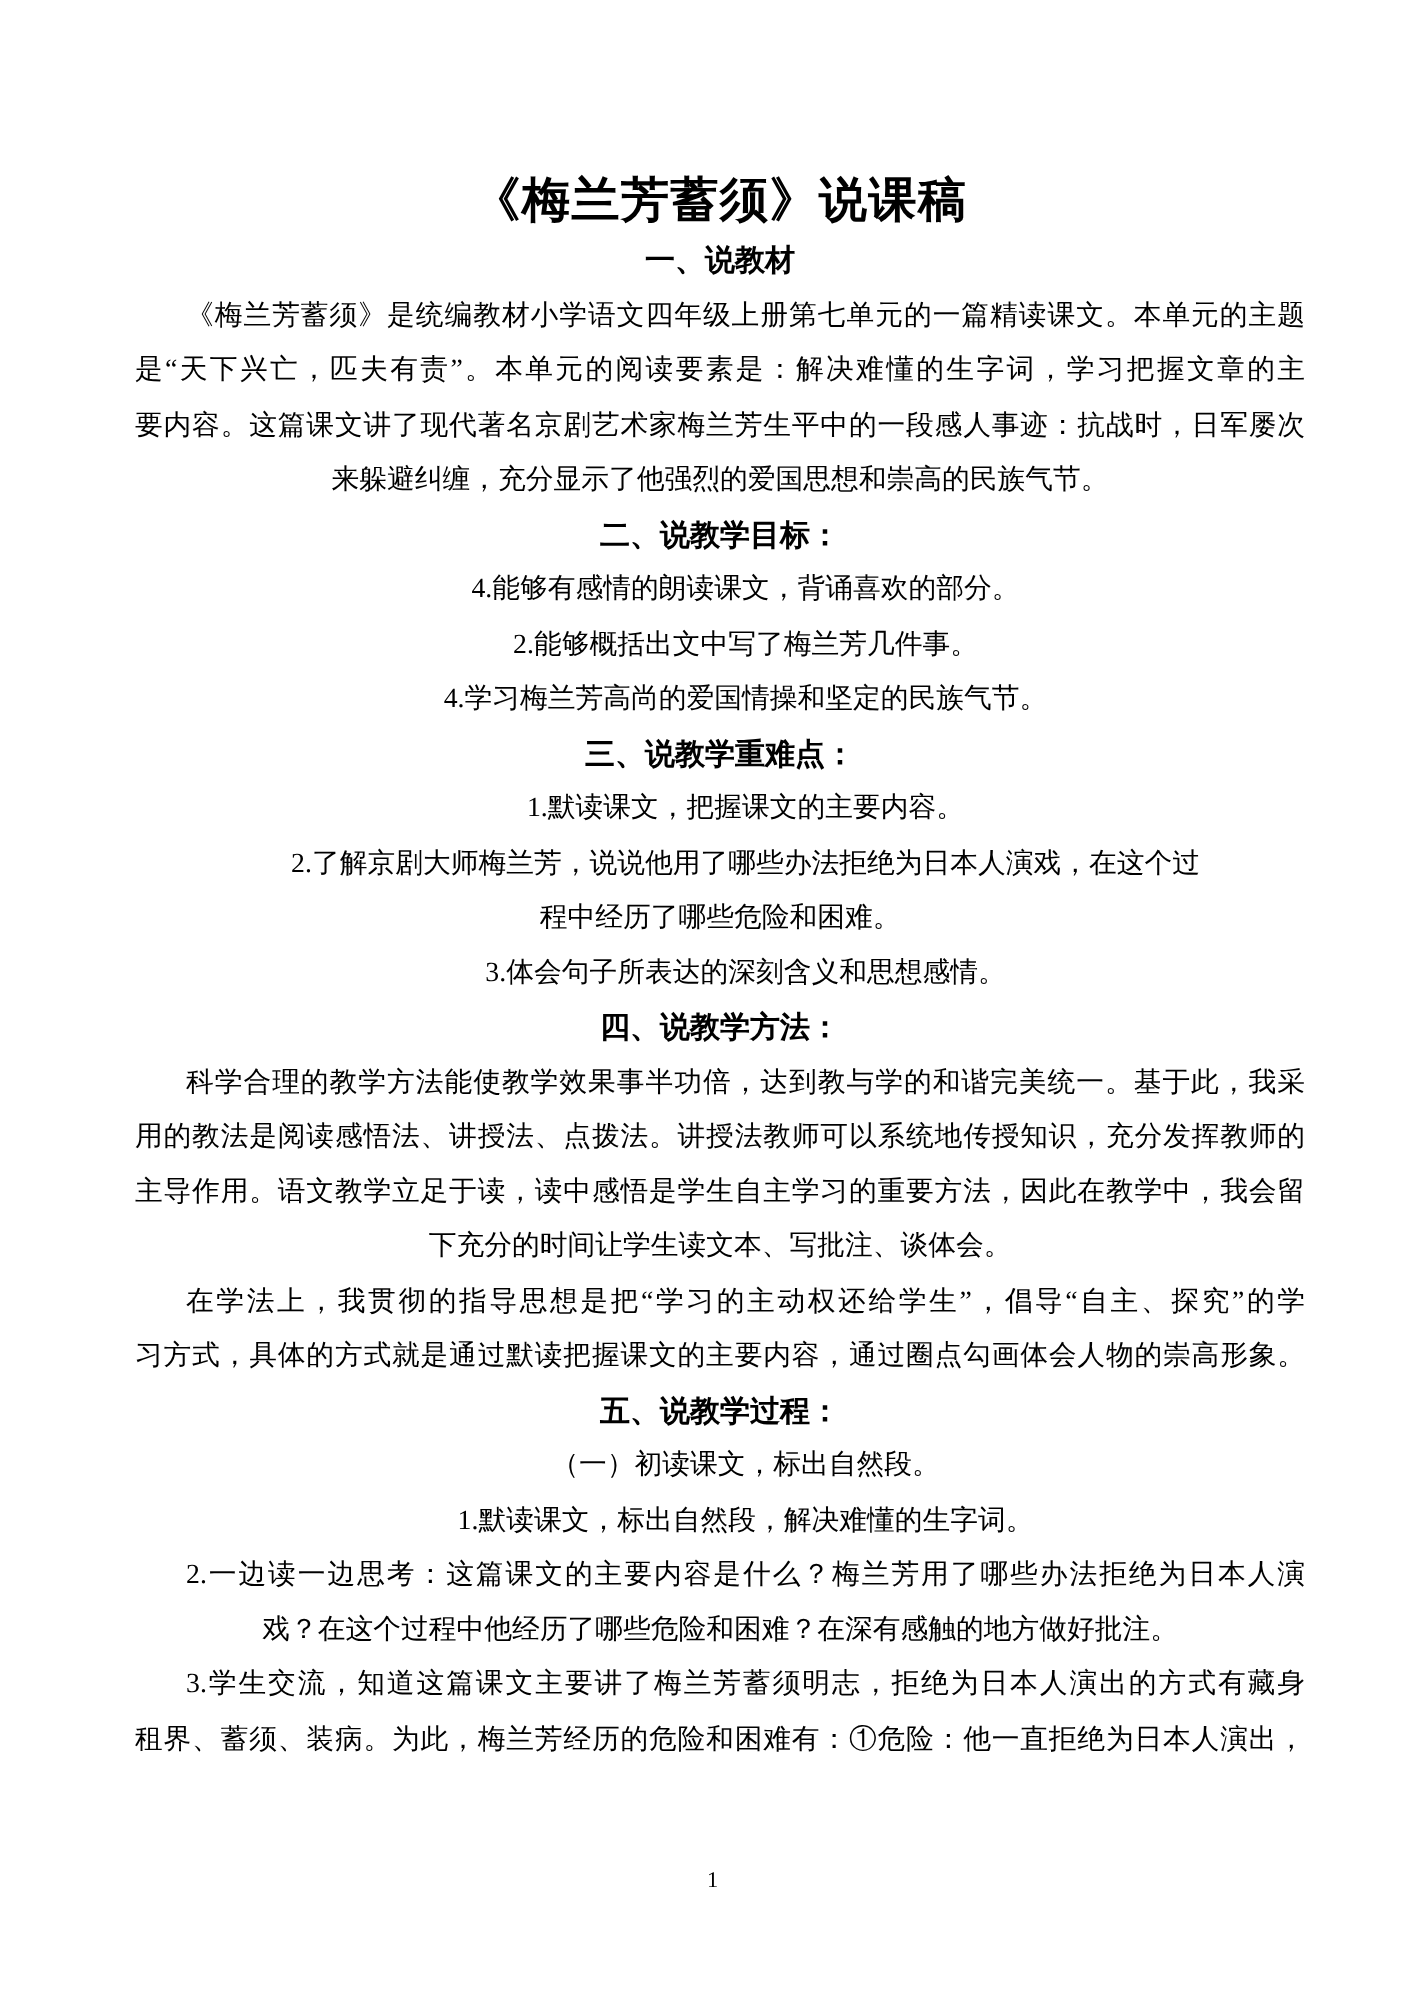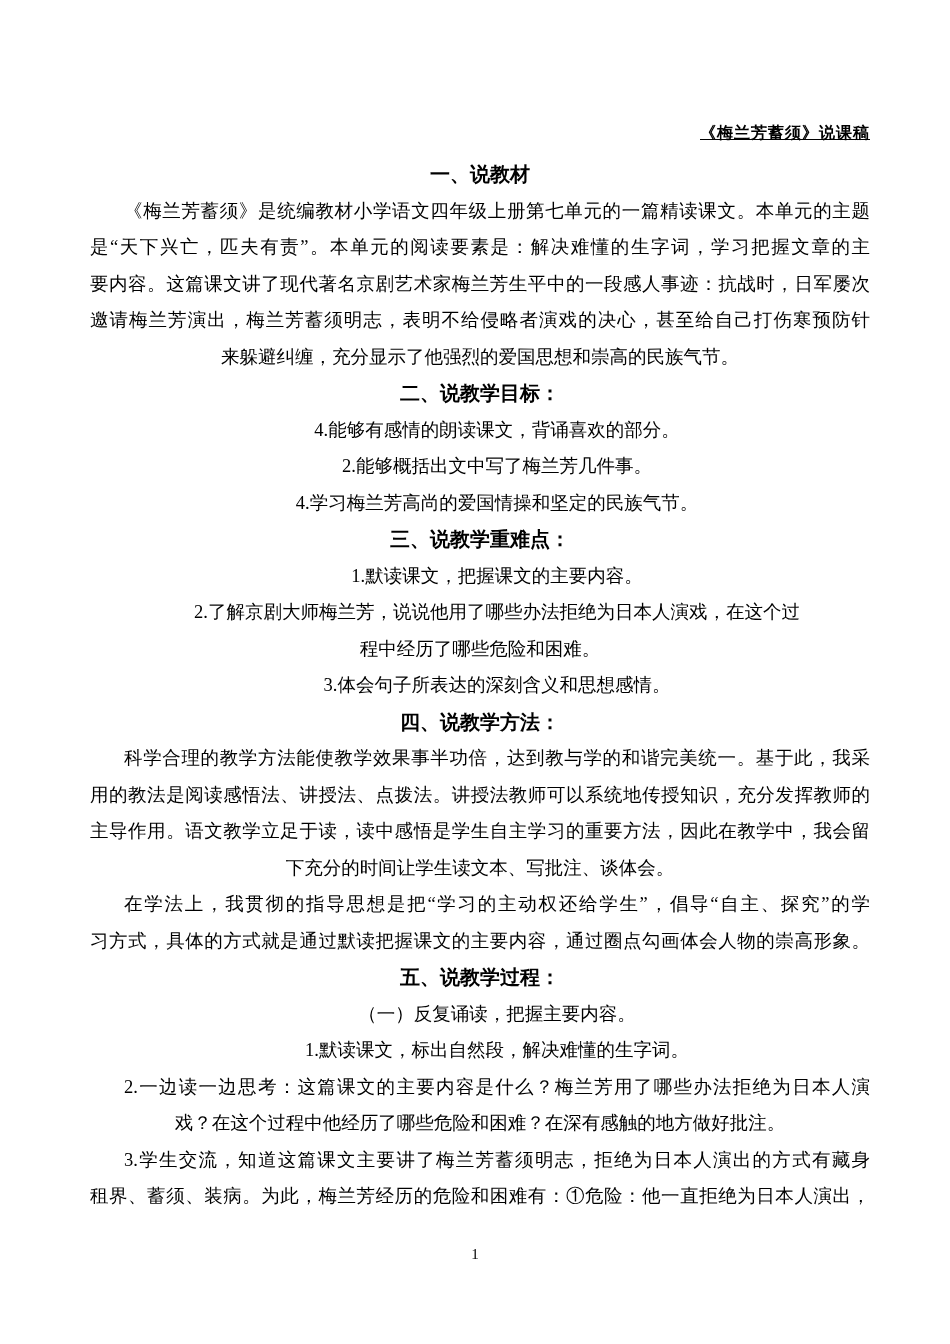--- a/index.html
+++ b/index.html
@@ -15,26 +15,25 @@
     overflow: hidden;
   }
   .content {
     position: absolute;
     left: 90px; top: 114px;
     width: 780px;
   }
   .doc-title {
     font-family: "Liberation Sans", sans-serif;
     font-weight: bold;
-    font-size: 16px;
+    font-size: 32px;
     line-height: 38px;
-    text-align: right;
+    text-align: center;
     margin-bottom: 4px;
     letter-spacing: 1px;
-    text-decoration: underline;
   }
   .ln {
     font-size: 18.5px;
     line-height: 36.5px;
     text-align: center;
   }
   .ln.h {
     font-family: "Liberation Sans", sans-serif;
     font-weight: bold;
     font-size: 20px;
@@ -54,21 +53,20 @@
 <body>
 
 <div class="page">
   <div class="content">
     <div class="doc-title">《梅兰芳蓄须》说课稿</div>
 
     <div class="ln h">一、说教材</div>
     <div class="ln ind fill">《梅兰芳蓄须》是统编教材小学语文四年级上册第七单元的一篇精读课文。本单元的主题</div>
     <div class="ln fill">是“天下兴亡，匹夫有责”。本单元的阅读要素是：解决难懂的生字词，学习把握文章的主</div>
     <div class="ln fill">要内容。这篇课文讲了现代著名京剧艺术家梅兰芳生平中的一段感人事迹：抗战时，日军屡次</div>
-    <div class="ln fill">邀请梅兰芳演出，梅兰芳蓄须明志，表明不给侵略者演戏的决心，甚至给自己打伤寒预防针</div>
     <div class="ln">来躲避纠缠，充分显示了他强烈的爱国思想和崇高的民族气节。</div>
 
     <div class="ln h">二、说教学目标：</div>
     <div class="ln ind">4.能够有感情的朗读课文，背诵喜欢的部分。</div>
     <div class="ln ind">2.能够概括出文中写了梅兰芳几件事。</div>
     <div class="ln ind">4.学习梅兰芳高尚的爱国情操和坚定的民族气节。</div>
 
     <div class="ln h">三、说教学重难点：</div>
     <div class="ln ind">1.默读课文，把握课文的主要内容。</div>
     <div class="ln ind">2.了解京剧大师梅兰芳，说说他用了哪些办法拒绝为日本人演戏，在这个过</div>
@@ -77,21 +75,21 @@
 
     <div class="ln h">四、说教学方法：</div>
     <div class="ln ind fill">科学合理的教学方法能使教学效果事半功倍，达到教与学的和谐完美统一。基于此，我采</div>
     <div class="ln fill">用的教法是阅读感悟法、讲授法、点拨法。讲授法教师可以系统地传授知识，充分发挥教师的</div>
     <div class="ln fill">主导作用。语文教学立足于读，读中感悟是学生自主学习的重要方法，因此在教学中，我会留</div>
     <div class="ln">下充分的时间让学生读文本、写批注、谈体会。</div>
     <div class="ln ind fill">在学法上，我贯彻的指导思想是把“学习的主动权还给学生”，倡导“自主、探究”的学</div>
     <div class="ln fill">习方式，具体的方式就是通过默读把握课文的主要内容，通过圈点勾画体会人物的崇高形象。</div>
 
     <div class="ln h">五、说教学过程：</div>
-    <div class="ln ind">（一）反复诵读，把握主要内容。</div>
+    <div class="ln ind">（一）初读课文，标出自然段。</div>
     <div class="ln ind">1.默读课文，标出自然段，解决难懂的生字词。</div>
     <div class="ln ind fill">2.一边读一边思考：这篇课文的主要内容是什么？梅兰芳用了哪些办法拒绝为日本人演</div>
     <div class="ln">戏？在这个过程中他经历了哪些危险和困难？在深有感触的地方做好批注。</div>
     <div class="ln ind fill">3.学生交流，知道这篇课文主要讲了梅兰芳蓄须明志，拒绝为日本人演出的方式有藏身</div>
     <div class="ln fill">租界、蓄须、装病。为此，梅兰芳经历的危险和困难有：①危险：他一直拒绝为日本人演出，</div>
   </div>
 
   <div class="page-number">1</div>
 </div>
 

